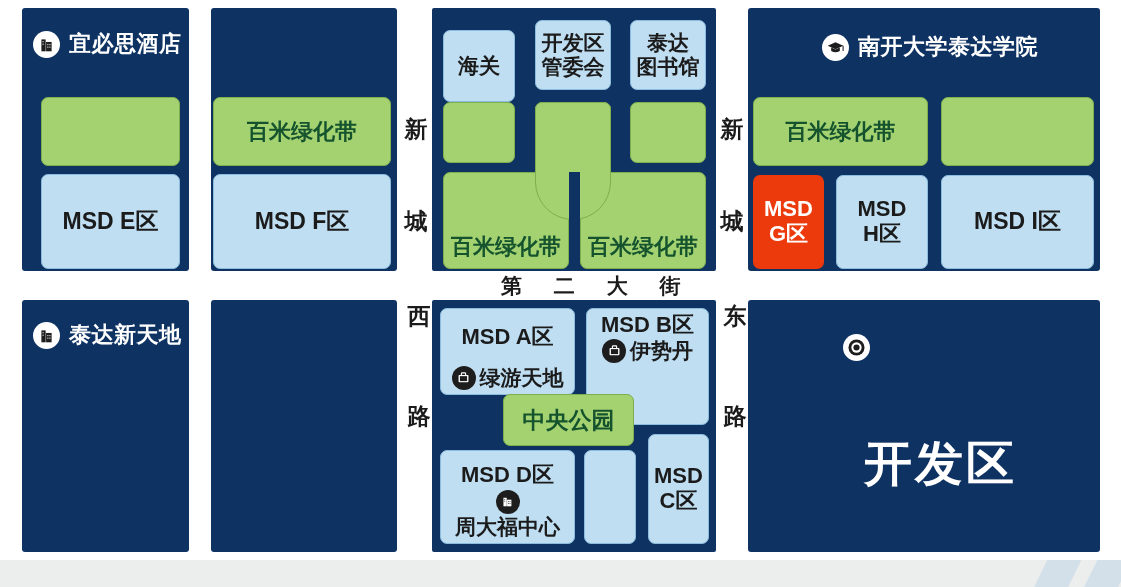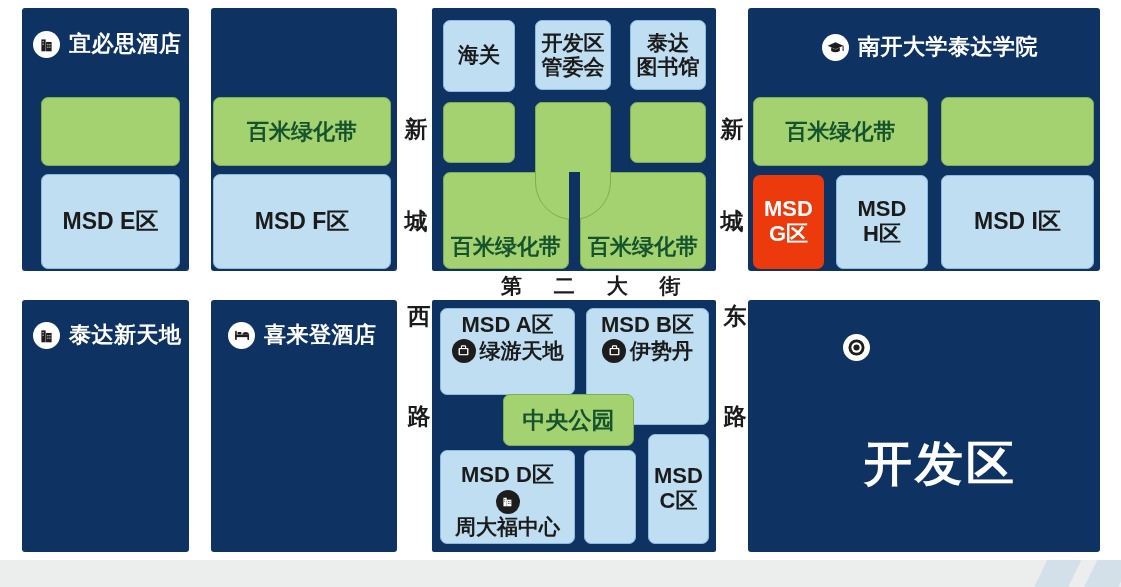--- a/index.html
+++ b/index.html
@@ -172,21 +172,21 @@
   </div>
   <div class="abs green-plot" style="left:41px; top:97px; width:139px; height:69px;"></div>
   <div class="abs blue-plot" style="left:41px; top:174px; width:139px; height:95px; font-size:23px;">MSD E区</div>
 
   <div class="abs navy-panel" style="left:211px; top:8px; width:186px; height:263px;"></div>
   <div class="abs green-plot" style="left:213px; top:97px; width:178px; height:69px; font-size:22px;">百米绿化带</div>
   <div class="abs blue-plot" style="left:213px; top:174px; width:178px; height:95px; font-size:23px;">MSD F区</div>
 
   <div class="abs navy-panel" style="left:432px; top:8px; width:284px; height:263px; border-radius:2px;"></div>
 
-  <div class="abs blue-plot" style="left:443px; top:20px; width:72px; height:72px; font-size:21px;font-family:Liberation Serif, serif;">海关</div>
+  <div class="abs blue-plot" style="left:443px; top:30px; width:72px; height:72px; font-size:21px;">海关</div>
 
   <div class="abs blue-plot" style="left:535px; top:20px; width:76px; height:70px; font-size:21px; flex-direction:column;">
     <span>开发区</span>
     <span>管委会</span>
   </div>
 
   <div class="abs blue-plot" style="left:630px; top:20px; width:76px; height:70px; font-size:21px; flex-direction:column;">
     <span>泰达</span>
     <span>图书馆</span>
   </div>
@@ -253,36 +253,24 @@
           <rect x="11" y="9.5" width="1.2" height="1.3" fill="#fff"></rect>
           <rect x="13.4" y="9.5" width="1.2" height="1.3" fill="#fff"></rect>
           <rect x="11" y="12.5" width="1.2" height="1.3" fill="#fff"></rect>
           <rect x="13.4" y="12.5" width="1.2" height="1.3" fill="#fff"></rect>
         </svg>
     </span>
     <span class="label">泰达新天地</span>
   </div>
 
   <div class="abs navy-panel" style="left:211px; top:300px; width:186px; height:252px;"></div>
-  <div class="panel-head" style="left:228px; top:320px;">
-    <span class="badge">
-      <svg width="18" height="18" viewBox="0 0 22 22">
-          <rect x="2.6" y="6" width="2" height="11" fill="#1d1d1d"></rect>
-          <rect x="2.6" y="10.6" width="17" height="3" fill="#1d1d1d"></rect>
-          <rect x="17.6" y="11" width="2" height="6" fill="#1d1d1d"></rect>
-          <rect x="5.4" y="7.4" width="5" height="3" rx="1.2" fill="#1d1d1d"></rect>
-          <path d="M11.4 10.6 Q11.6 7.4 15.6 7.4 Q19.4 7.4 19.6 10.6 Z" fill="#1d1d1d"></path>
-        </svg>
-    </span>
-    <span class="label">喜来登酒店</span>
-  </div>
 
   <div class="abs navy-panel" style="left:432px; top:300px; width:284px; height:252px; border-radius:2px;"></div>
 
-  <div class="abs blue-plot" style="left:440px; top:308px; width:135px; height:87px; flex-direction:column; gap:1px; padding-top:4px; justify-content:flex-start;">
+  <div class="abs blue-plot" style="left:440px; top:308px; width:135px; height:87px; flex-direction:column; gap:16px; padding-top:16px; justify-content:flex-start;">
     <span style="font-size:22px;">MSD A区</span>
     <span class="poi-row">
       <span class="badge-sm">
         <svg width="15" height="15" viewBox="0 0 20 20">
             <rect x="3.4" y="6.6" width="13.2" height="9.6" rx="1.2" fill="#fff"></rect>
             <rect x="5.2" y="8.2" width="9.6" height="6.6" fill="#1d1d1d"></rect>
             <path d="M7.2 6.6 L7.2 4.8 Q7.2 3.8 8.2 3.8 L11.8 3.8 Q12.8 3.8 12.8 4.8 L12.8 6.6" stroke="#fff" stroke-width="1.5" fill="none"></path>
           </svg>
       </span>
       <span style="font-size:21px; font-weight:bold;">绿游天地</span>

